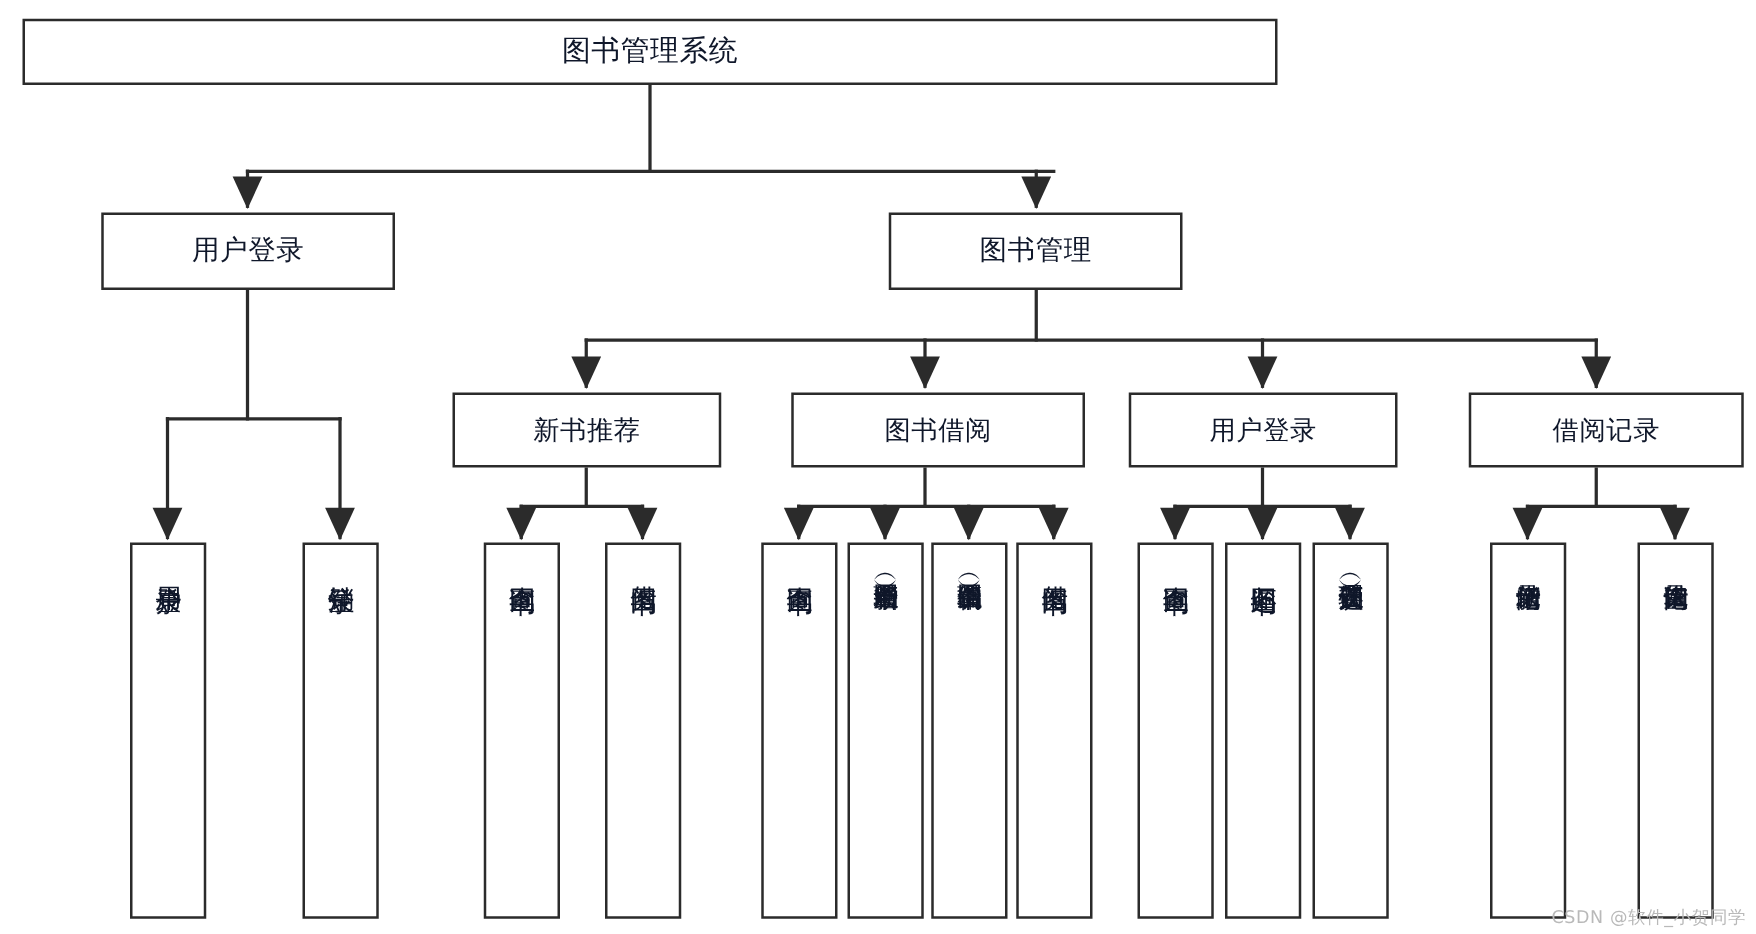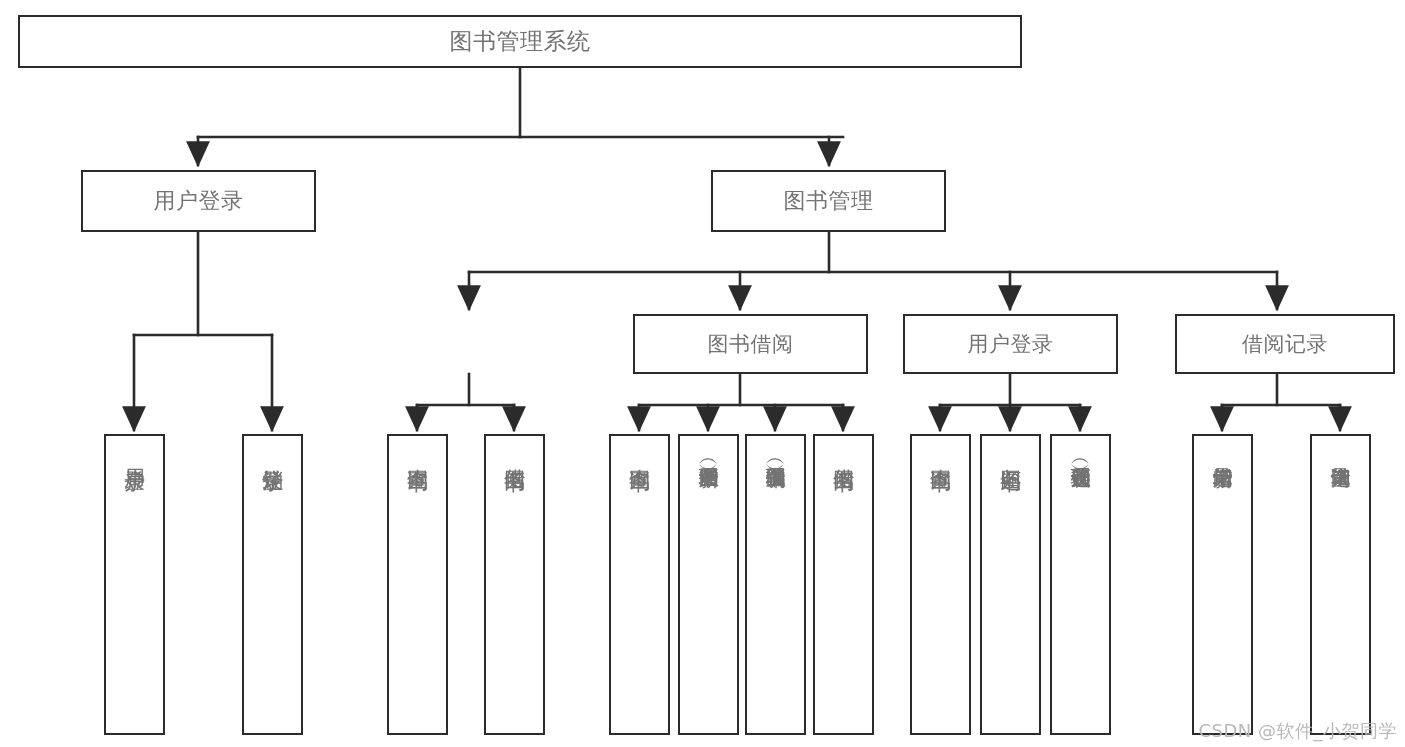--- a/index.html
+++ b/index.html
@@ -27,21 +27,21 @@
     pointer-events: none;
   }
   .node {
     position: absolute;
     box-sizing: border-box;
     background: #ffffff;
     border: 2.5px solid #2b2b2b;
     display: flex;
     align-items: center;
     justify-content: center;
-    color: #737373;
+    color: #0f172a;
     z-index: 3;
   }
   .node .lbl {
     line-height: 1.18;
     text-align: center;
     white-space: nowrap;
   }
   
   .node.h .lbl {
     writing-mode: horizontal-tb;
@@ -63,21 +63,21 @@
     line-height: 1.08;
     letter-spacing: 1px;
     white-space: nowrap;
   }
   .node.v.tight .lbl { font-size: 20px; letter-spacing: 0px; }
 
   #watermark {
     position: absolute;
     right: 8px;
     bottom: 4px;
-    font-size: 18px;
+    font-size: 14px;
     color: #b9b9b9;
     letter-spacing: 0.5px;
     z-index: 9;
     white-space: nowrap;
     font-family: "DejaVu Sans", "Liberation Sans", sans-serif;
   }
 </style>
 </head>
 <body>
 
@@ -143,20 +143,23 @@
   </div>
 
   <div class="node h lvl2" style="left:81px; top:170px; width:235px; height:62px;">
     <span class="lbl">用户登录</span>
   </div>
 
   <div class="node h lvl2" style="left:711px; top:170px; width:235px; height:62px;">
     <span class="lbl">图书管理</span>
   </div>
 
+  <div class="node h lvl3" style="left:362px; top:314px; width:215px; height:60px;">
+    <span class="lbl">新书推荐</span>
+  </div>
 
   <div class="node h lvl3" style="left:633px; top:314px; width:235px; height:60px;">
     <span class="lbl">图书借阅</span>
   </div>
 
   <div class="node h lvl3" style="left:903px; top:314px; width:215px; height:60px;">
     <span class="lbl">用户登录</span>
   </div>
 
   <div class="node h lvl3" style="left:1175px; top:314px; width:220px; height:60px;">

